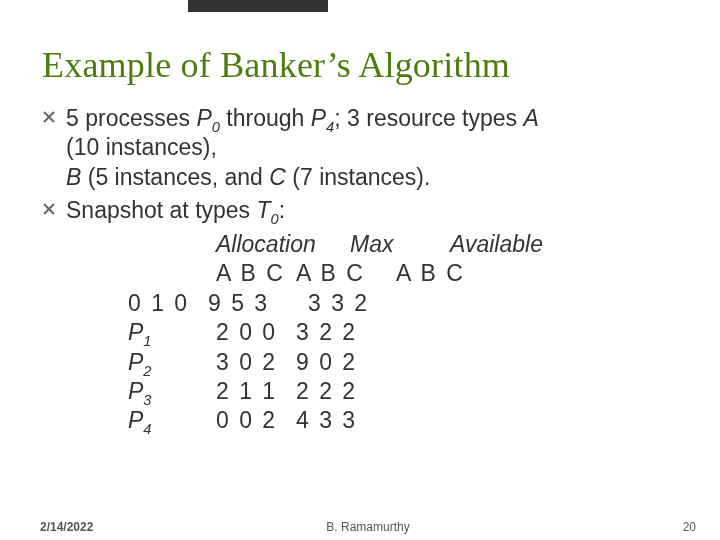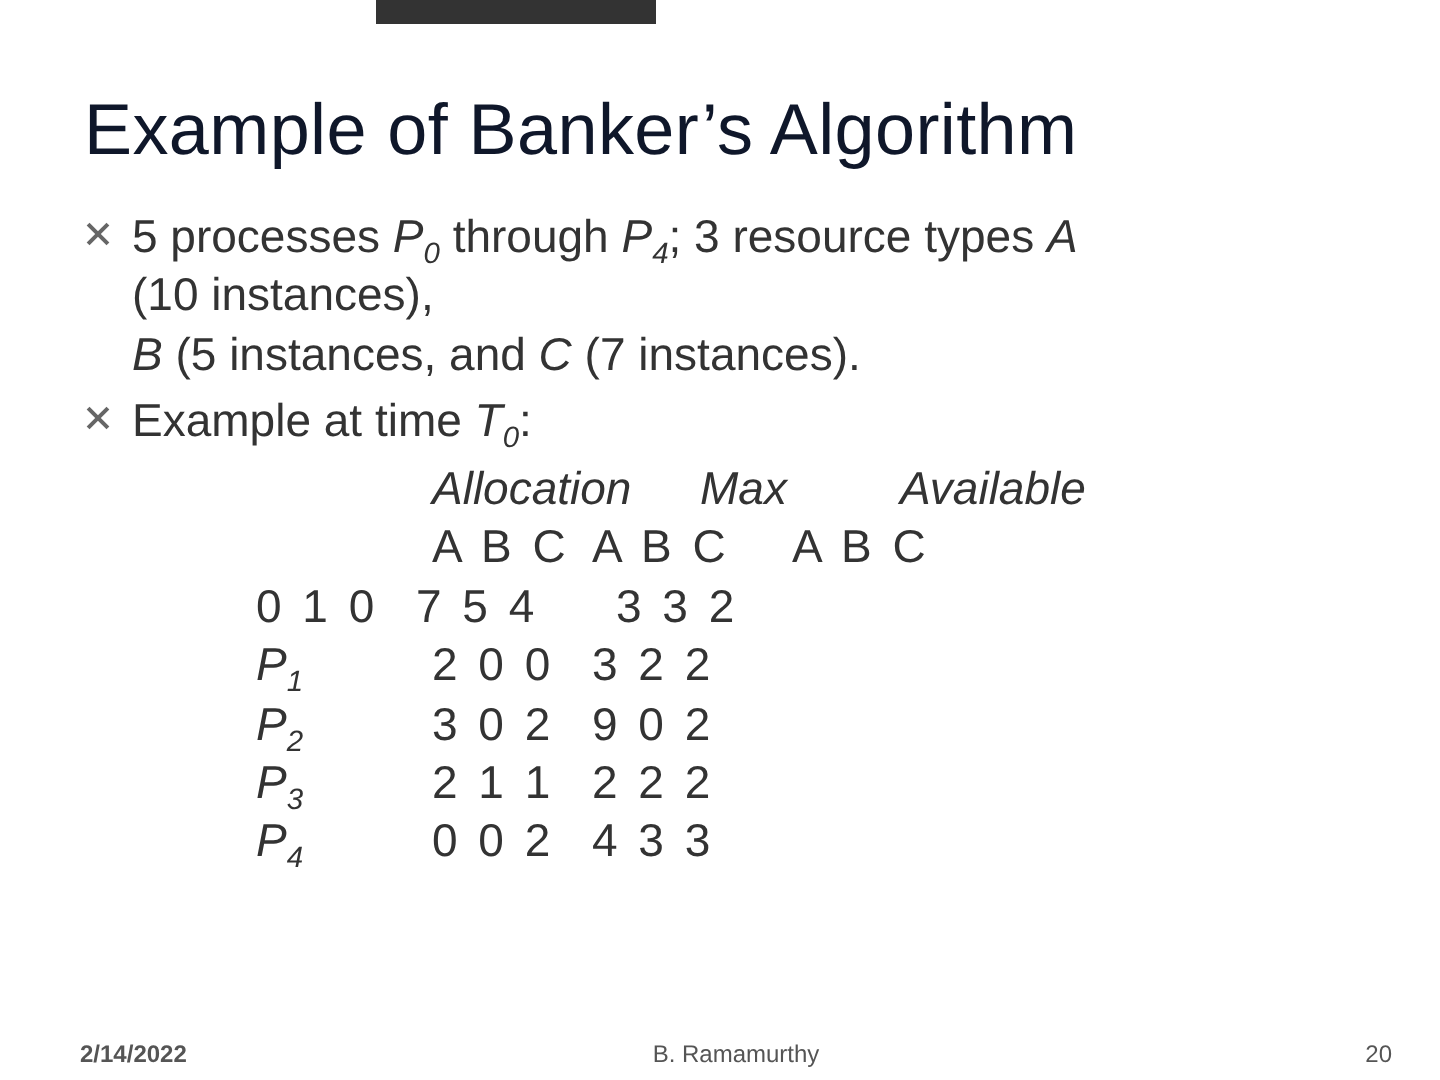--- a/index.html
+++ b/index.html
@@ -1,19 +1,19 @@
 <!DOCTYPE html>
 <html><head>
 <meta charset="utf-8">
 <style>
   * { box-sizing: border-box; margin: 0; padding: 0; }
   html, body { width: 720px; height: 540px; background: #fff; font-family: "Verdana", "Geneva", sans-serif; color: #333; overflow: hidden; }
   .slide { position: relative; width: 720px; height: 540px; padding: 26px 42px 0 42px; }
   .top-bar { position: absolute; top: 0; left: 188px; width: 140px; height: 12px; background: #333; }
-  .title { font-size: 36px; font-weight: 400; font-family: Liberation Sans, sans-serif; color: #0f172a; margin-top: 18px; margin-bottom: 18px; letter-spacing: 0.2px; }
+  .title { font-size: 36px; font-weight: 400; font-family: Liberation Serif, serif; color: #4d7c0f; margin-top: 18px; margin-bottom: 18px; letter-spacing: 0.2px; }
   .body { font-size: 23px; line-height: 1.28; font-family: Verdana, Geneva, sans-serif; }
   .bullet { display: flex; align-items: flex-start; margin-top: 4px; }
   .bullet .marker { flex: 0 0 auto; width: 14px; height: 14px; margin-top: 6px; margin-right: 10px; position: relative; }
   .bullet .marker::before,
   .bullet .marker::after {
     content: ""; position: absolute; left: 50%; top: 50%; transform-origin: center;
     background: #666;
   }
   .bullet .marker::before { width: 14px; height: 2px; transform: translate(-50%,-50%) rotate(45deg); }
   .bullet .marker::after  { width: 14px; height: 2px; transform: translate(-50%,-50%) rotate(-45deg); }
@@ -52,39 +52,39 @@
       <div class="text">
         <span>5 processes </span><span class="it"><span>P</span><sub>0</sub></span><span> through </span><span class="it"><span>P</span><sub>4</sub></span><span>; 3 resource types </span><span class="it">A</span><br>
         <span>(10 instances),</span><br>
         <span class="it">B</span><span> (5 instances, and </span><span class="it">C</span><span> (7 instances).</span>
       </div>
     </div>
 
     <div class="bullet">
       <span class="marker"></span>
       <div class="text">
-        <span>Example at time </span><span class="it"><span>T</span><sub>0</sub></span><span>:</span>
+        <span>Snapshot at types </span><span class="it"><span>T</span><sub>0</sub></span><span>:</span>
       </div>
     </div>
 
     <div class="table-block">
       <div class="hdr-row">
         <div class="hdr-alloc">Allocation</div>
         <div class="hdr-max">Max</div>
         <div class="hdr-avail">Available</div>
       </div>
       <div class="abc-row">
         <div class="abc-col">A B C</div>
         <div class="abc-col wide">A B C</div>
         <div class="abc-col">A B C</div>
       </div>
 
       <div class="data-row">
         <div class="cell">0 1 0</div>
-        <div class="cell wide">7 5 4</div>
+        <div class="cell wide">9 5 3</div>
         <div class="cell">3 3 2</div>
       </div>
       <div class="data-row">
         <div class="proc"><span>P</span><sub>1</sub></div>
         <div class="cell">2 0 0</div>
         <div class="cell wide">3 2 2</div>
         <div class="cell"></div>
       </div>
       <div class="data-row">
         <div class="proc"><span>P</span><sub>2</sub></div>

